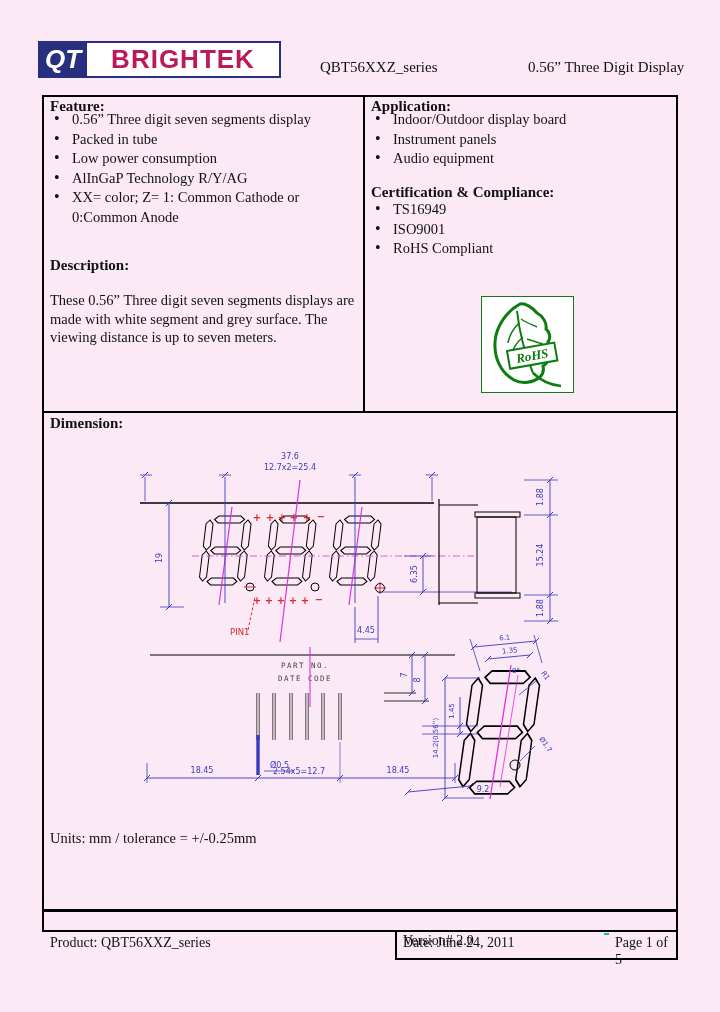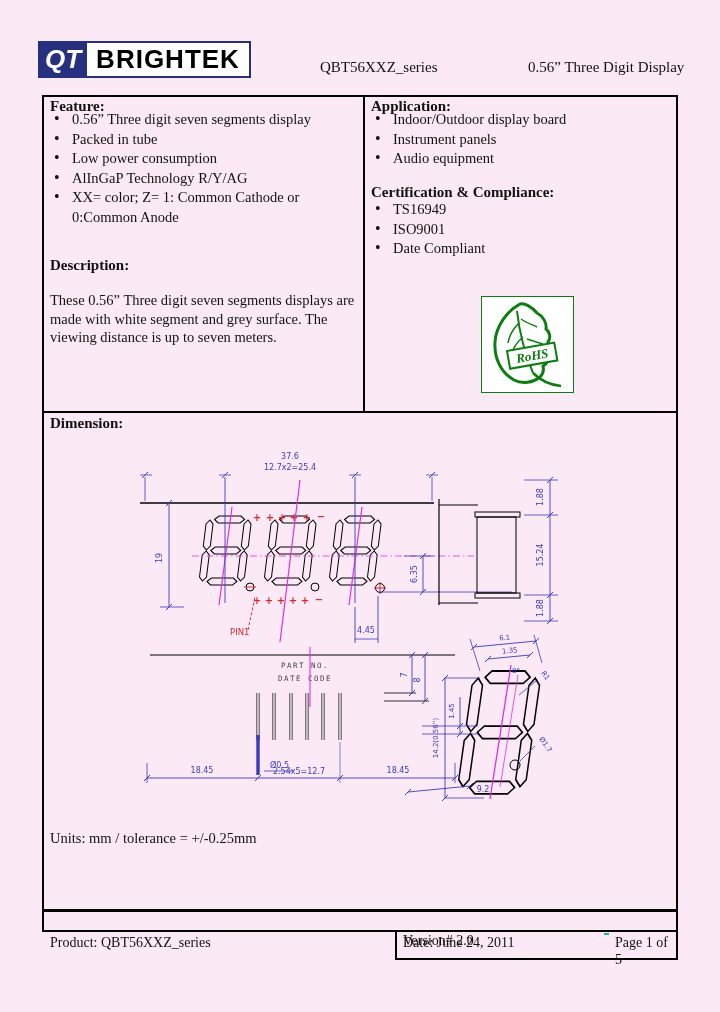--- a/index.html
+++ b/index.html
@@ -2,21 +2,21 @@
 <html><head>
 <meta charset="utf-8">
 <style>
   * { margin:0; padding:0; box-sizing:border-box; }
   html,body { width:720px; height:1012px; }
   body { position:relative; background:#fce9f6; font-family:"Liberation Serif", serif; color:#111; overflow:hidden; }
   .abs { position:absolute; }
   
   .logo { left:38px; top:41px; display:flex; align-items:stretch; border:2px solid #272f7f; background:#fff; height:37px; }
   .logo-qt { background:#272f7f; color:#fff; font-family:"Liberation Sans",sans-serif; font-weight:bold; font-style:italic; font-size:26px; padding:0 6px 0 5px; display:flex; align-items:center; }
-  .logo-bk { color:#000000; font-family:"Liberation Sans",sans-serif; font-weight:bold; font-size:26px; padding:0 9px; display:flex; align-items:center; letter-spacing:1px; }
+  .logo-bk { color:#be185d; font-family:"Liberation Sans",sans-serif; font-weight:bold; font-size:26px; padding:0 24px; display:flex; align-items:center; letter-spacing:1px; }
   .series-title { left:320px; top:59px; font-size:15px; }
   .page-title { left:528px; top:59px; font-size:15px; }
   
   .main-box { left:42px; top:95px; width:636px; height:816px; border:2px solid #000; }
   .col-divider { left:363px; top:95px; height:318px; width:2px; background:#000; }
   .dim-sep { left:42px; top:411px; width:636px; height:2px; background:#000; }
   h3.sec { font-size:15px; font-weight:bold; }
   ul.bullets { list-style:none; }
   ul.bullets li { position:relative; padding-left:22px; font-size:14.5px; line-height:19.5px; }
   ul.bullets li::before { content:"\2022"; position:absolute; left:4px; top:-1px; font-size:16px; }
@@ -74,21 +74,21 @@
 <h3 class="abs sec" style="left:371px;top:98px">Application:</h3>
 <ul class="abs bullets" style="left:371px;top:110px;width:300px">
   <li>Indoor/Outdoor display board</li>
   <li>Instrument panels</li>
   <li>Audio equipment</li>
 </ul>
 <h3 class="abs sec" style="left:371px;top:184px">Certification &amp; Compliance:</h3>
 <ul class="abs bullets" style="left:371px;top:200px;width:300px">
   <li>TS16949</li>
   <li>ISO9001</li>
-  <li>Date Compliant</li>
+  <li>RoHS Compliant</li>
 </ul>
 
 <div class="abs rohs-box">
   <svg width="89" height="91" viewBox="0 0 89 91">
     <path d="M37,5 C24,12 13,27 12,43 C11,59 18,74 31,81 C39,85 50,84 57,78 C60,75 61,71 60,67 C64,65 66,61 64,56 C68,53 68,47 65,43 C68,39 67,33 63,30 C64,24 60,17 54,14 C49,8 42,4 37,5 Z" fill="#fff" stroke="#0c7d10" stroke-width="3"></path>
     <path d="M34,12 C36,30 42,55 50,74" stroke="#0c7d10" stroke-width="2" fill="none"></path>
     <path d="M36,24 C30,30 26,38 25,44" stroke="#0c7d10" stroke-width="1.5" fill="none"></path>
     <path d="M40,38 C33,44 29,52 28,57" stroke="#0c7d10" stroke-width="1.5" fill="none"></path>
     <path d="M38,20 C44,24 50,26 54,28" stroke="#0c7d10" stroke-width="1.5" fill="none"></path>
     <path d="M44,40 C50,42 56,44 60,45" stroke="#0c7d10" stroke-width="1.5" fill="none"></path>

